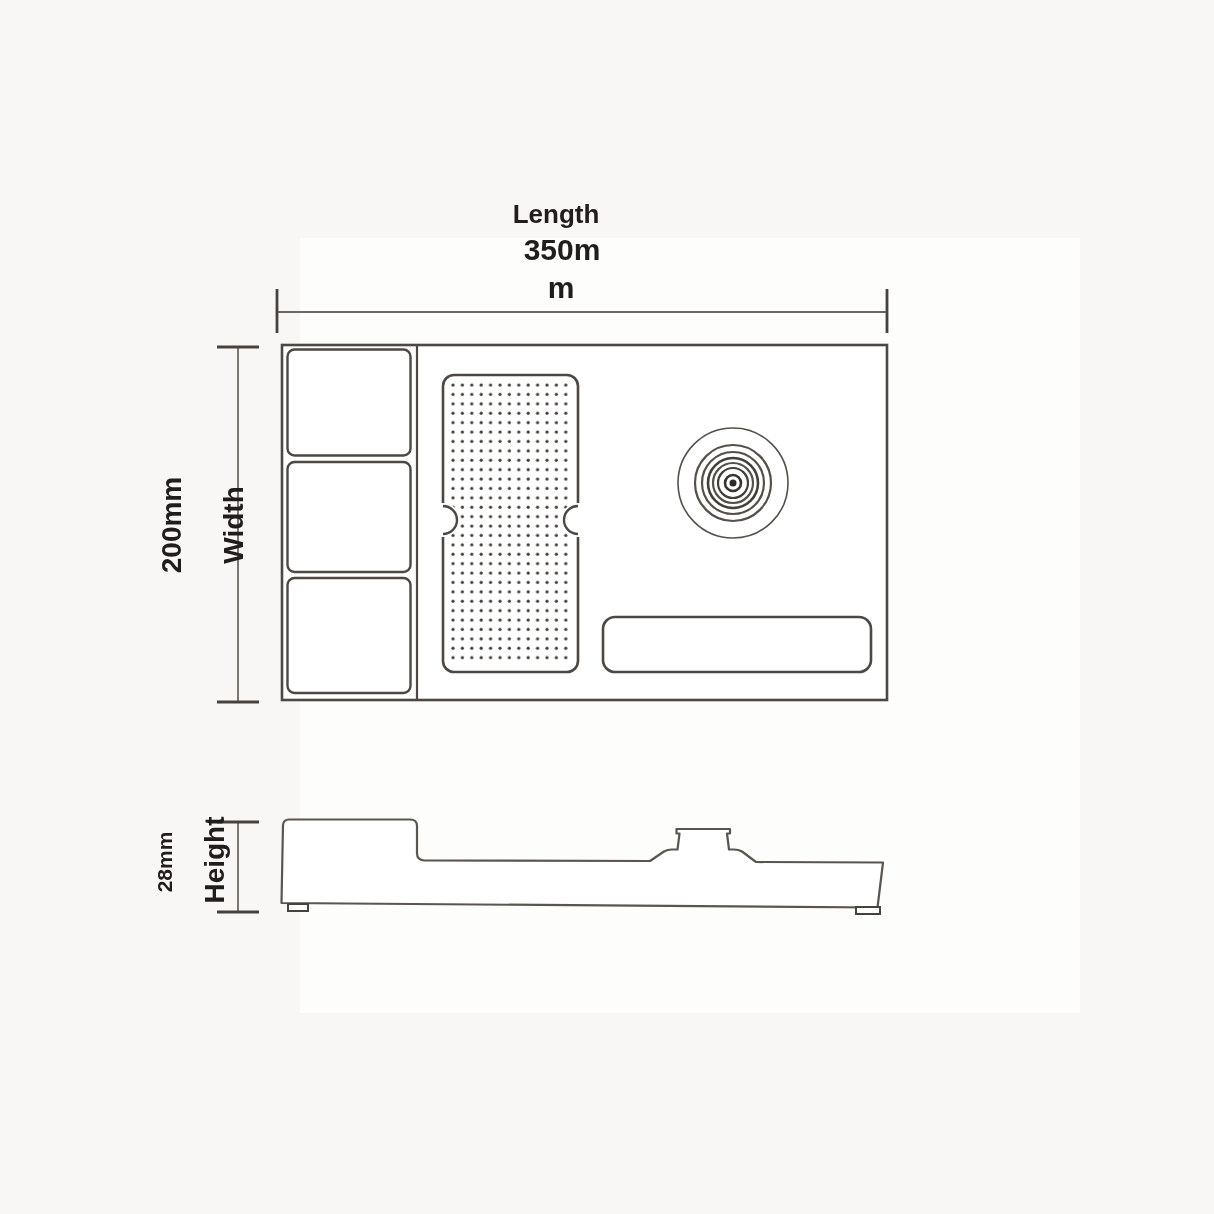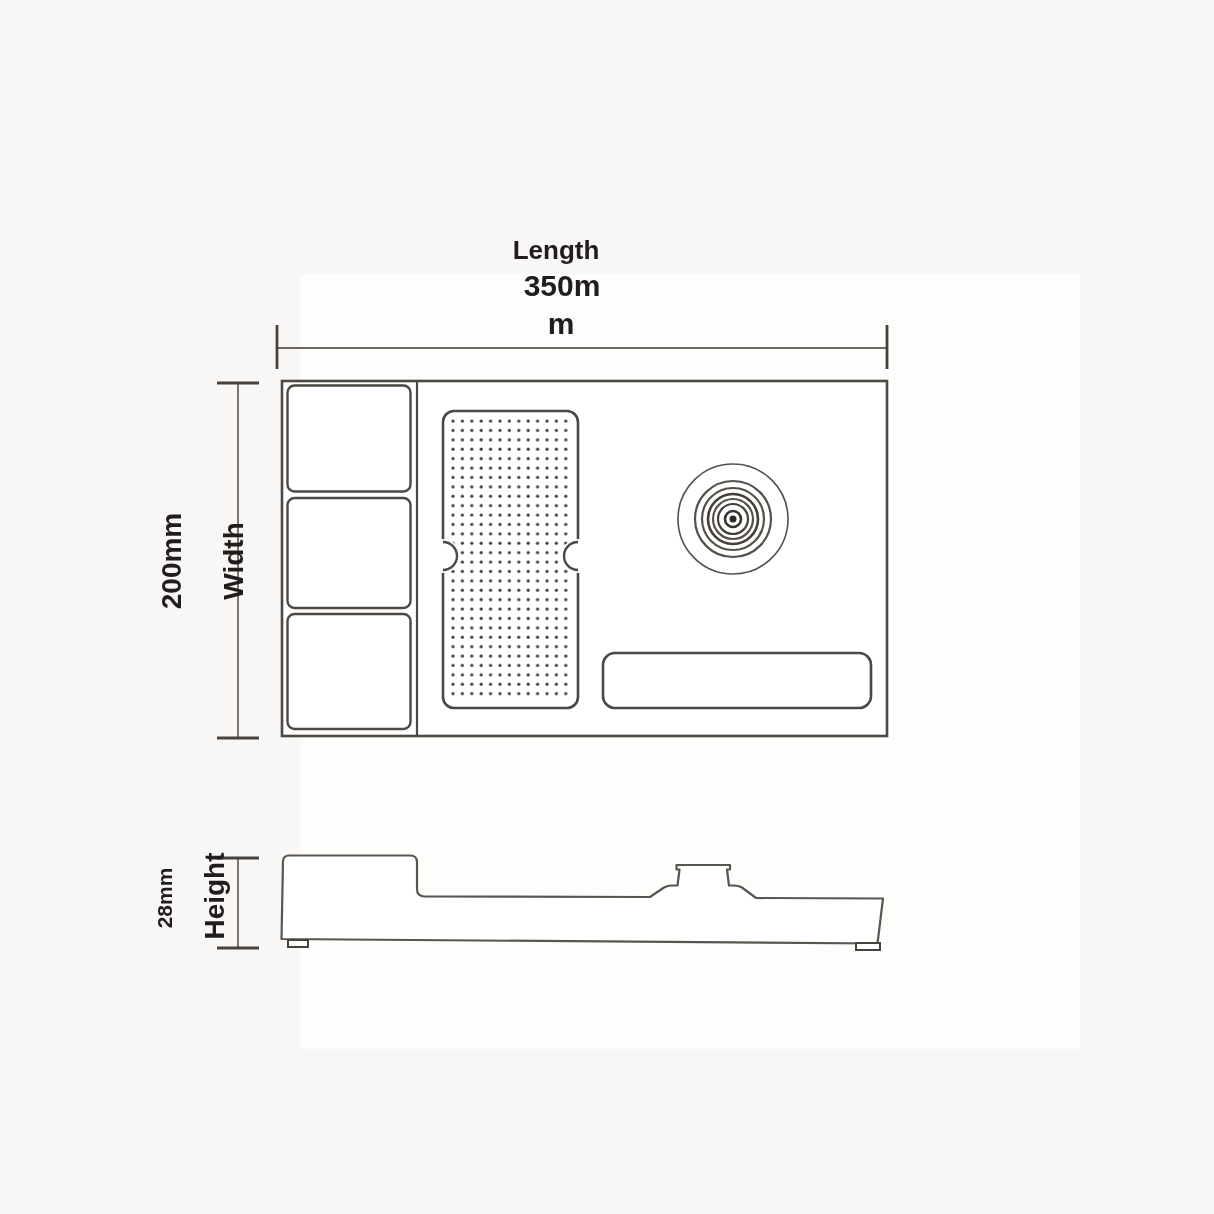--- a/index.html
+++ b/index.html
@@ -10,21 +10,20 @@
     width: 1214px;
     height: 1214px;
     background: #f8f7f6;
     font-family: "Liberation Sans", sans-serif;
     position: relative;
     overflow: hidden;
   }
   .stage {
     position: absolute;
     inset: 0;
-    margin-top: 36px;
   }
   svg text {
     fill: #201d1c;
     font-family: "Liberation Sans", sans-serif;
     font-weight: bold;
   }
 </style>
 </head>
 <body>
 

